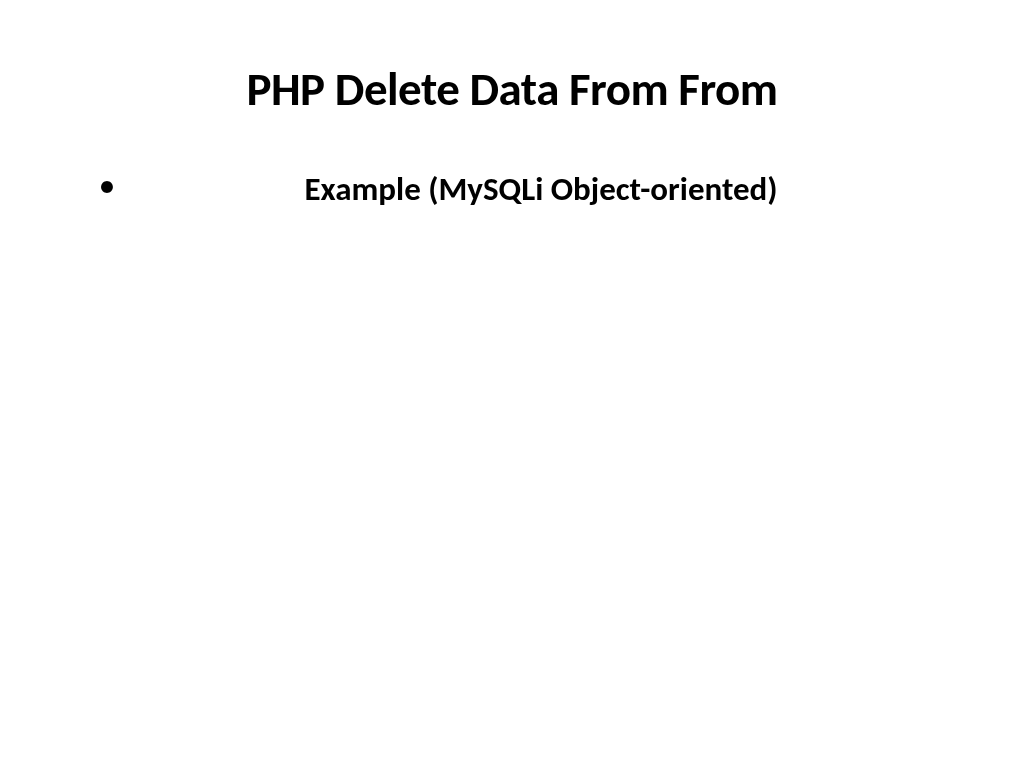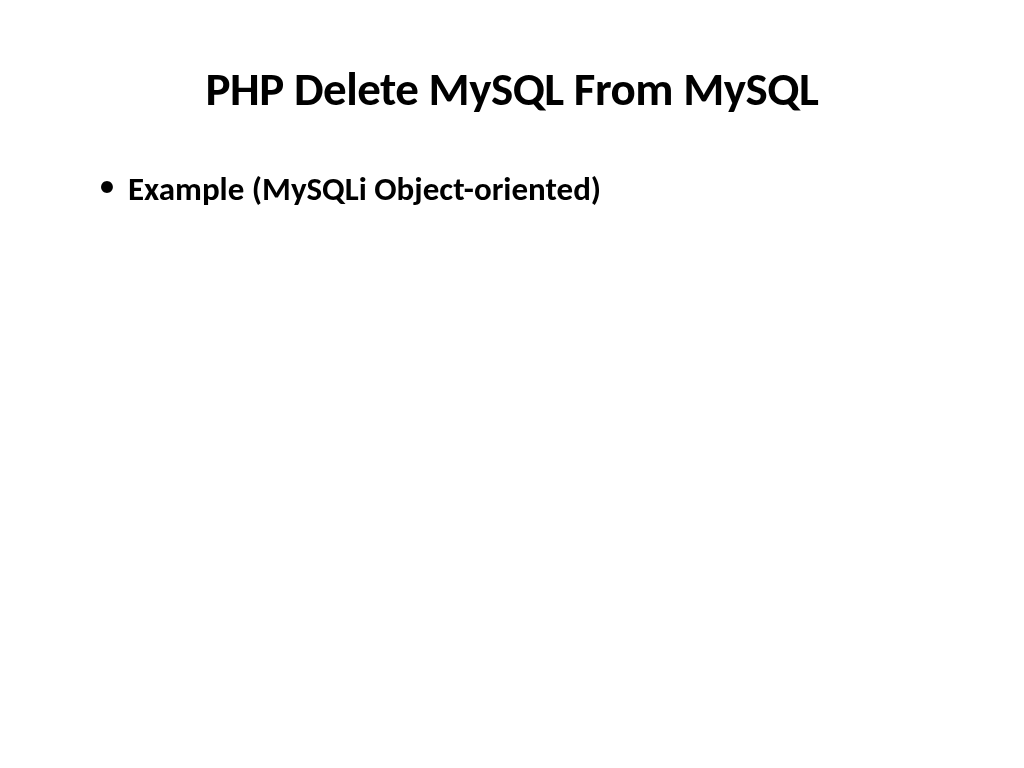--- a/index.html
+++ b/index.html
@@ -23,37 +23,38 @@
     .title {
       font-size: 47px;
       font-weight: 700;
       text-align: center;
       margin-bottom: 48px;
       letter-spacing: -0.5px;
     }
     .bullet-list {
       list-style: none;
       padding-left: 30px;
+      text-align: center;
     }
     .bullet-item {
       font-size: 33px;
       font-weight: 700;
       line-height: 1.45;
       position: relative;
       padding-left: 28px;
     }
     .bullet-item::before {
       content: "•";
       position: absolute;
       left: 0;
       top: 0;
       font-size: 28px;
     }
   </style>
 </head>
 <body>
 
 <div class="slide">
-  <h1 class="title">PHP Delete MySQL From MySQL</h1>
+  <h1 class="title">PHP Delete Data From From</h1>
   <ul class="bullet-list">
     <li class="bullet-item">Example (MySQLi Object-oriented)</li>
   </ul>
 </div>
 
 </body></html>

